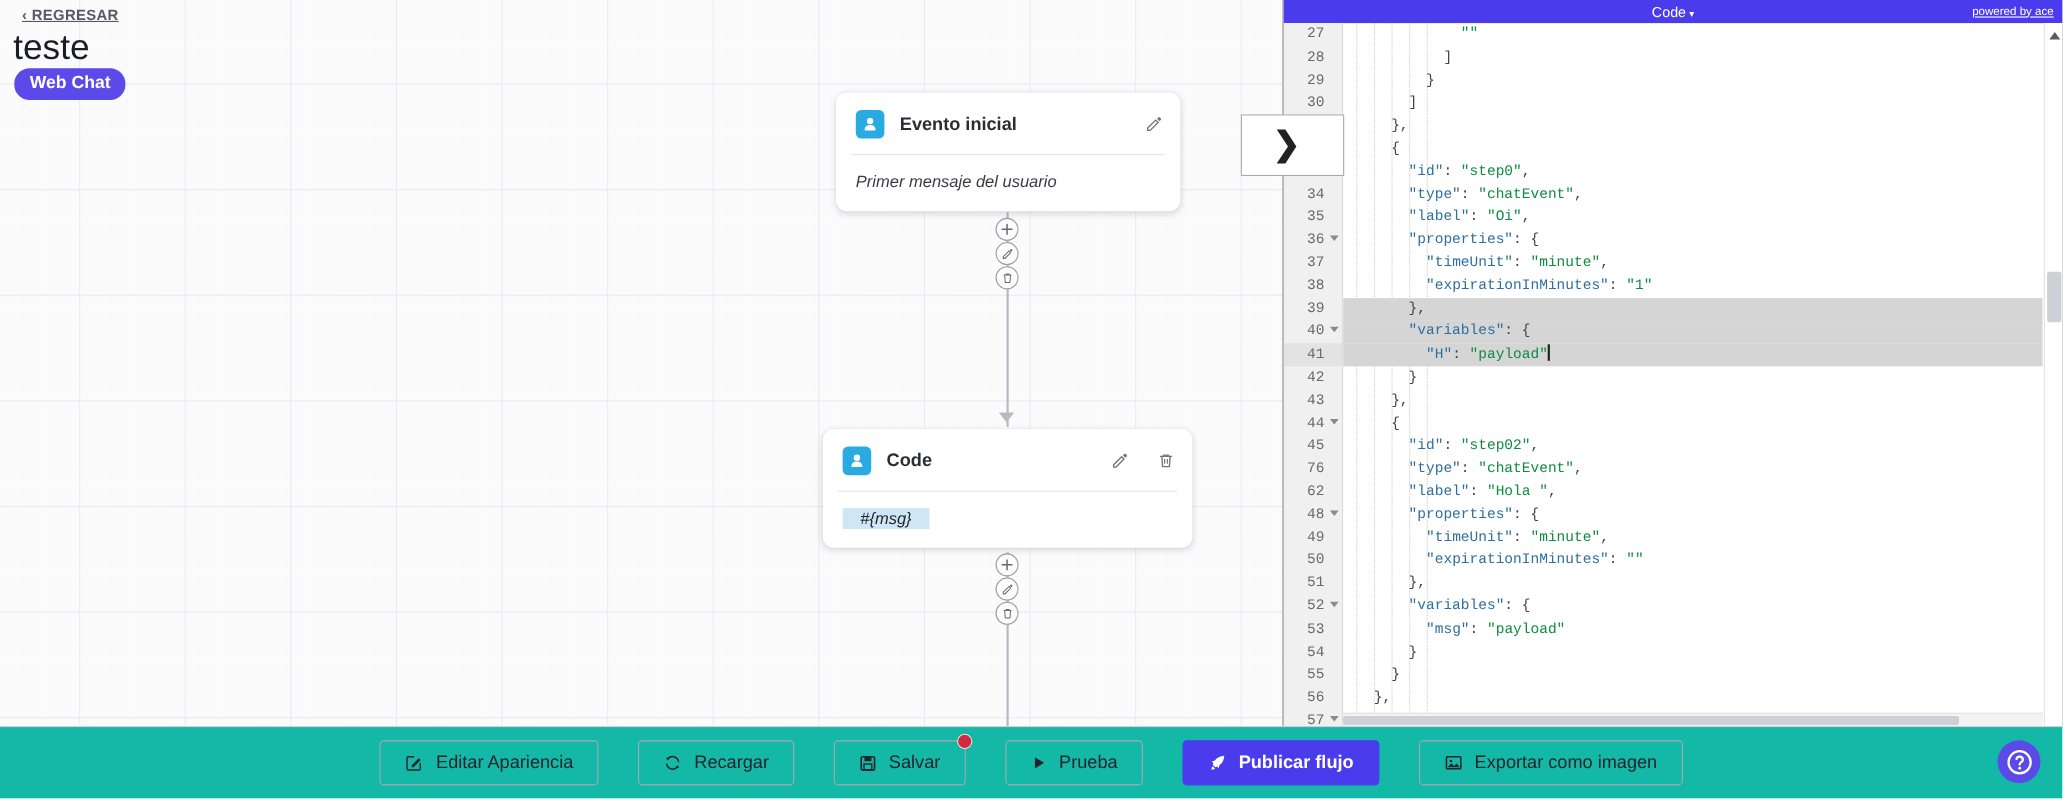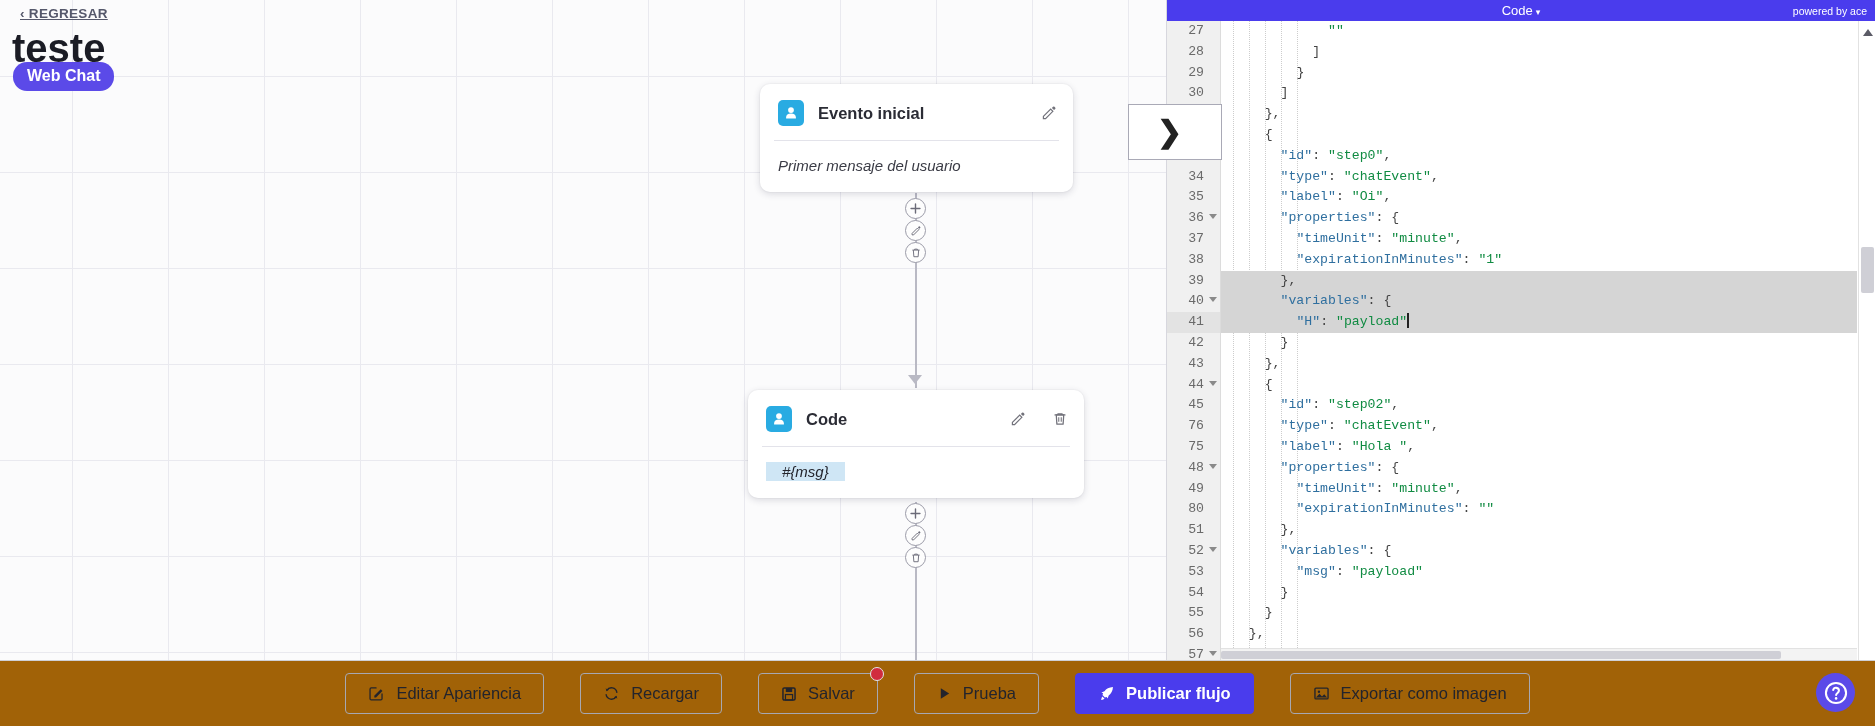--- a/index.html
+++ b/index.html
@@ -34,21 +34,21 @@
   }
 
   .back-link {
     position: absolute; left: 10px; top: 6px;
     font-size: 13.5px; font-weight: 700; letter-spacing: .3px;
     color: #55586b; text-decoration: underline;
     cursor: pointer; z-index: 6; margin-left: 10px;
   }
   .page-title {
     position: absolute; left: 12px; top: 26px;
-    font-size: 40px; font-weight: 700; color: #1b1c25;
+    font-size: 32px; font-weight: 400; color: #1b1c25;
     line-height: 1.1; z-index: 6;
   }
   .chan-badge {
     position: absolute; left: 13px; top: 62px;
     background: #5b4ae8; color: #fff;
     font-size: 16px; font-weight: 700;
     padding: 5px 14px 6px; border-radius: 14px;
     z-index: 6;
   }
 
@@ -135,21 +135,21 @@
     background: #4a3ced;
     display: flex; align-items: center;
   }
   .code-header-title {
     position:absolute; left: 50%; transform: translateX(-50%);
     color: #fff; font-size: 13px;
   }
   .code-header-title .caret { font-size: 9px; margin-left: 3px; }
   .code-credit {
     position: absolute; right: 8px;
-    color: #fff; font-size: 10.5px; 
+    color: #fff; font-size: 10.5px; text-decoration: underline;
     cursor: pointer;
   }
 
   .editor {
     position: relative;
     height: 639px;
     background: #fff;
     font-family: "Liberation Mono", "DejaVu Sans Mono", monospace;
     font-size: 13.2px;
     line-height: 20.8px;
@@ -207,21 +207,21 @@
   .h-scroll {
     position: absolute; left: 54px; right: 18px; bottom: 0; height: 12px;
     background: #f3f3f3; border-top: 1px solid #e2e2e2; z-index: 3;
   }
   .h-scroll .thumb { position:absolute; left:0; top:2px; width: 560px; height: 8px; background:#cfcfd6; border-radius:2px;}
 
   
   .bottom-bar {
     position: absolute; left: 0; bottom: 0;
     width: 1875px; height: 66px;
-    background: #a16207;
+    background: #14b8a6;
     border-top: 1px solid #cfd0d6;
     display: flex; align-items: center; justify-content: center;
     gap: 36px;
     z-index: 20;
   }
   .tb-btn {
     position: relative;
     height: 41px; padding: 0 22px;
     display: flex; align-items: center; gap: 11px;
     background: transparent;
@@ -379,24 +379,24 @@
           <div class="gutter-row">37</div>
           <div class="gutter-row">38</div>
           <div class="gutter-row">39</div>
           <div class="gutter-row">40<span class="fold-tri"></span></div>
           <div class="gutter-row active">41</div>
           <div class="gutter-row">42</div>
           <div class="gutter-row">43</div>
           <div class="gutter-row">44<span class="fold-tri"></span></div>
           <div class="gutter-row">45</div>
           <div class="gutter-row">76</div>
-          <div class="gutter-row">75</div>
+          <div class="gutter-row">62</div>
           <div class="gutter-row">48<span class="fold-tri"></span></div>
           <div class="gutter-row">49</div>
-          <div class="gutter-row">80</div>
+          <div class="gutter-row">50</div>
           <div class="gutter-row">51</div>
           <div class="gutter-row">52<span class="fold-tri"></span></div>
           <div class="gutter-row">53</div>
           <div class="gutter-row">54</div>
           <div class="gutter-row">55</div>
           <div class="gutter-row">56</div>
           <div class="gutter-row">57<span class="fold-tri"></span></div>
         </div>
       <div class="code-area">
         <div class="indent-guides">

